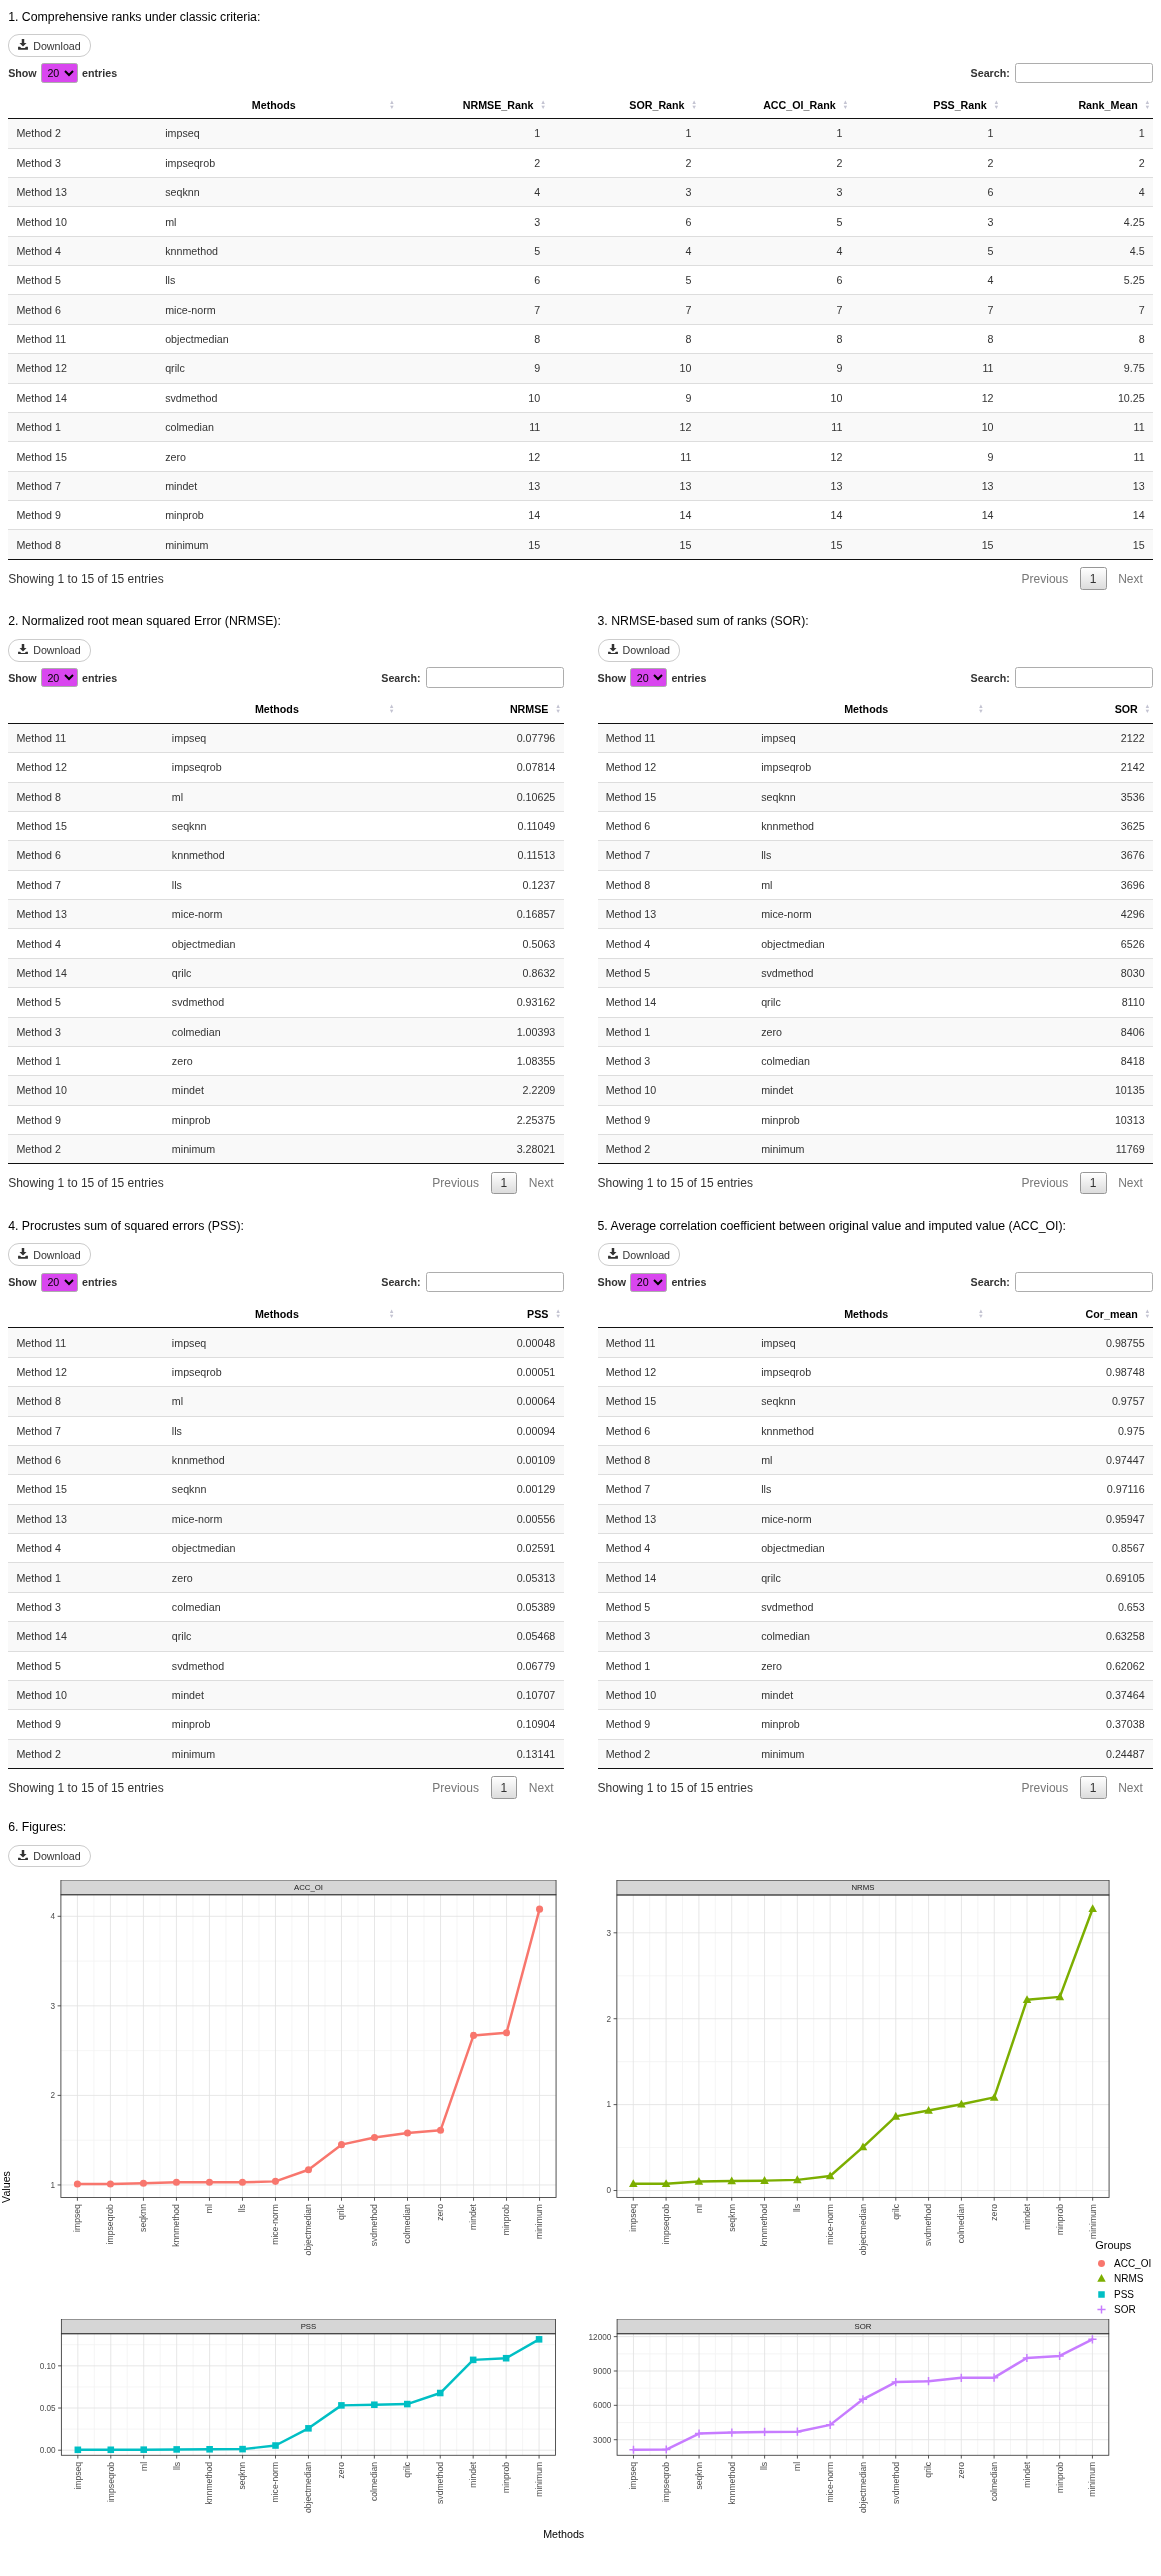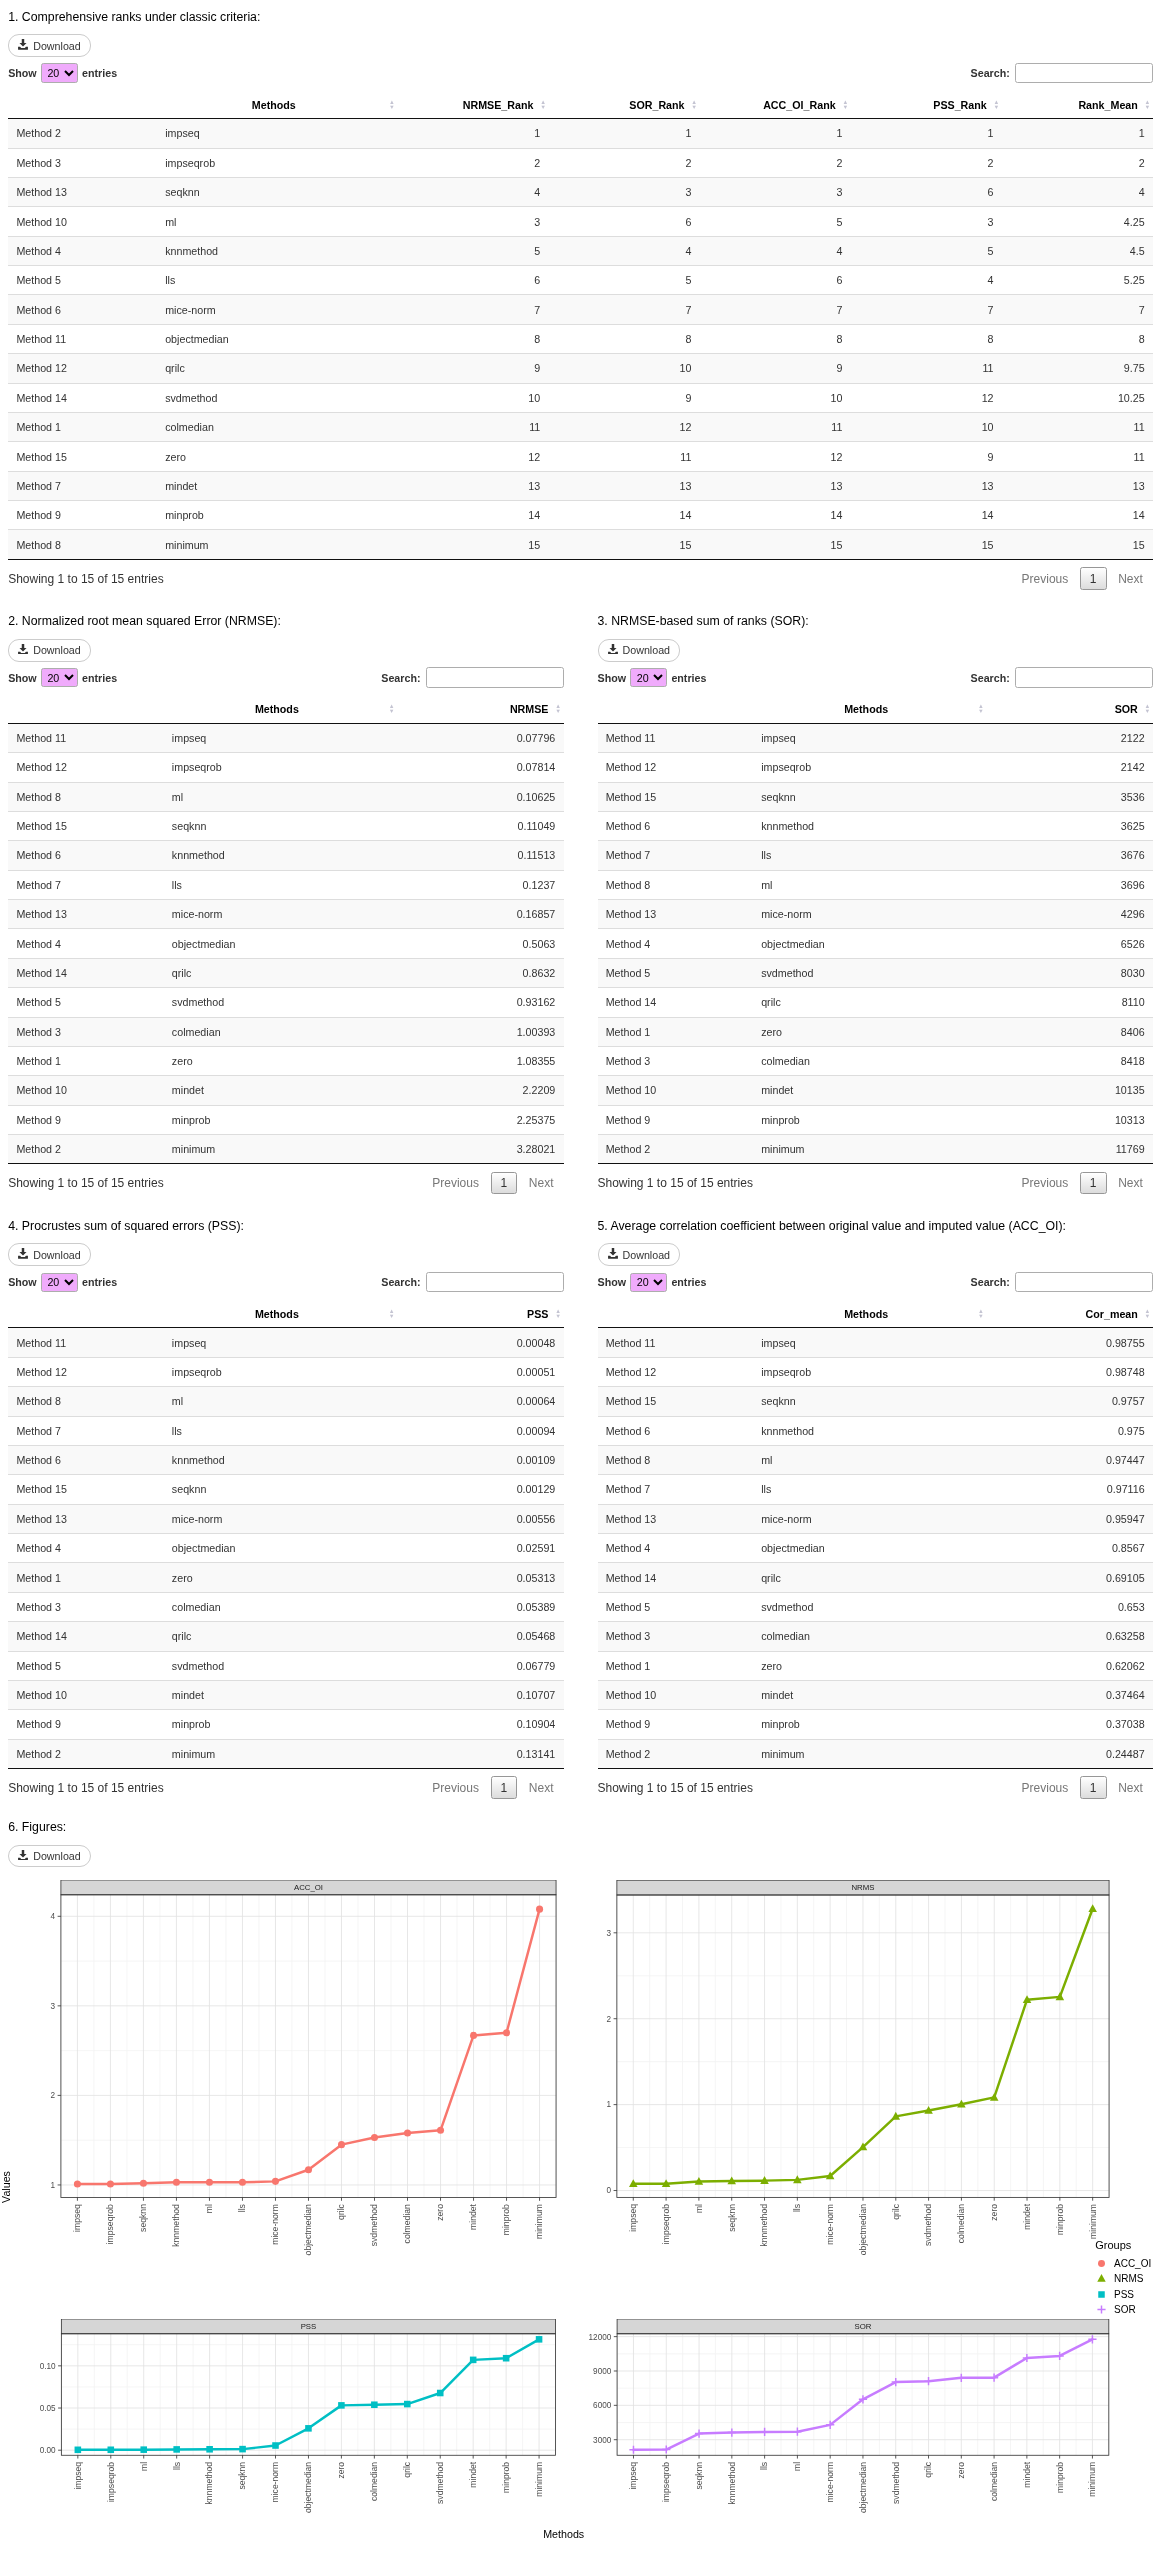--- a/index.html
+++ b/index.html
@@ -10,21 +10,21 @@
   }
   .section-title { font-size: 12.3px; color: #000; margin: 3.3px 0 8.2px; font-weight: 400; line-height: 1.3; }
   .btn-download {
     display: inline-flex; align-items: center; gap: 5px;
     padding: 4.1px 9px; border: 0.8px solid #ccc; border-radius: 11px;
     background: #fff; font-size: 10.7px; color: #333; cursor: pointer; margin-bottom: 4.1px;
     font-family: "Liberation Sans", sans-serif;
   }
   .dt-row { display: flex; justify-content: space-between; align-items: center; margin: 1.6px 0 8.2px; font-size: 10.7px; font-weight: 700; }
   .show-entries { display: flex; align-items: center; gap: 4.1px; }
-  .len-select { font-size: 10.7px; padding: 1.6px 1.6px; border: 0.8px solid #adadad; border-radius: 2.5px; background: #f0abfc; font-family: "Liberation Sans", sans-serif; }
+  .len-select { font-size: 10.7px; padding: 1.6px 1.6px; border: 0.8px solid #adadad; border-radius: 2.5px; background: #d946ef; font-family: "Liberation Sans", sans-serif; }
   .search-box { display: flex; align-items: center; gap: 5px; }
   .search-input { width: 138px; height: 20.6px; border: 0.8px solid #adadad; border-radius: 2.5px; padding: 1.6px 5px; font-size: 10.7px; }
   table.dt { width: 100%; border-collapse: collapse; font-size: 10.7px; border-bottom: 0.8px solid #111; table-layout: fixed; }
   table.dt thead th { padding: 7.4px 15px 7.4px 8.2px; border-bottom: 0.8px solid #111; font-weight: 700; color: #000; position: relative; }
   table.dt tbody td { padding: 8.2px 8.2px; border-top: 0.8px solid #ddd; color: #333; }
   table.dt tbody tr:nth-child(odd) { background: #f9f9f9; }
   th.c-label { text-align: left; }
   th.c-methods { text-align: center; }
   th.c-num { text-align: right; }
   td.c-label, td.c-methods { text-align: left; }

